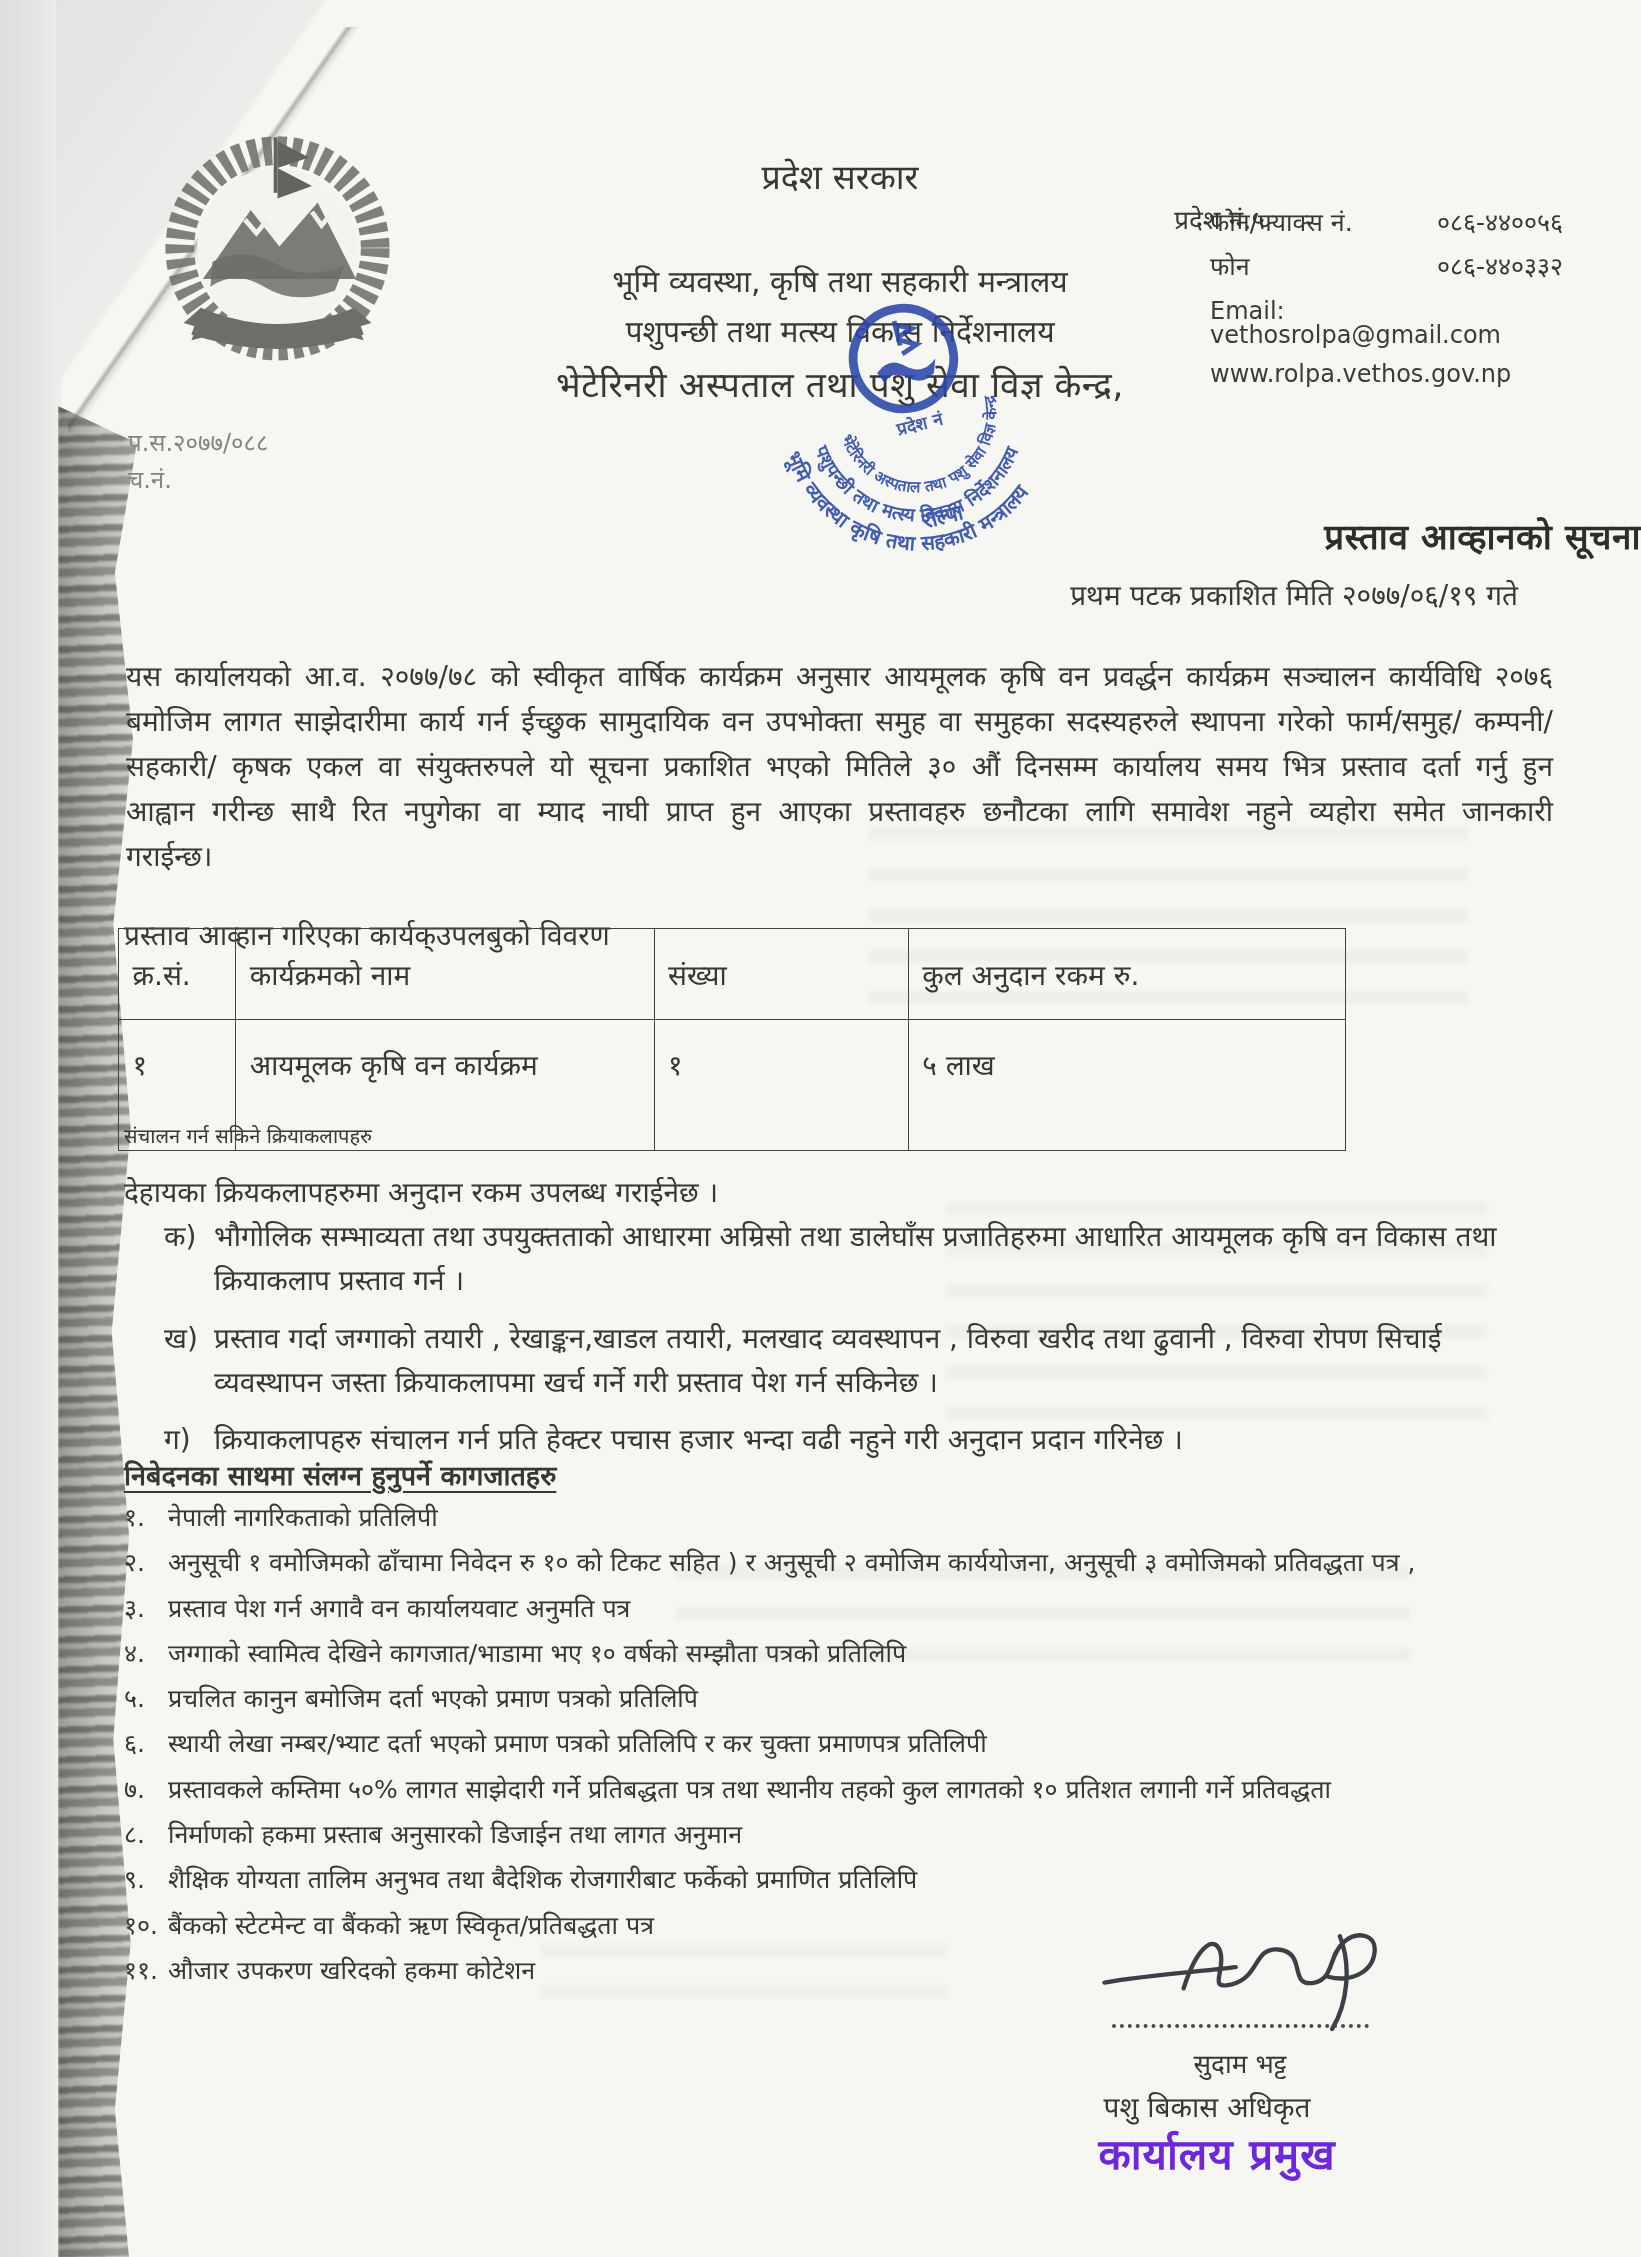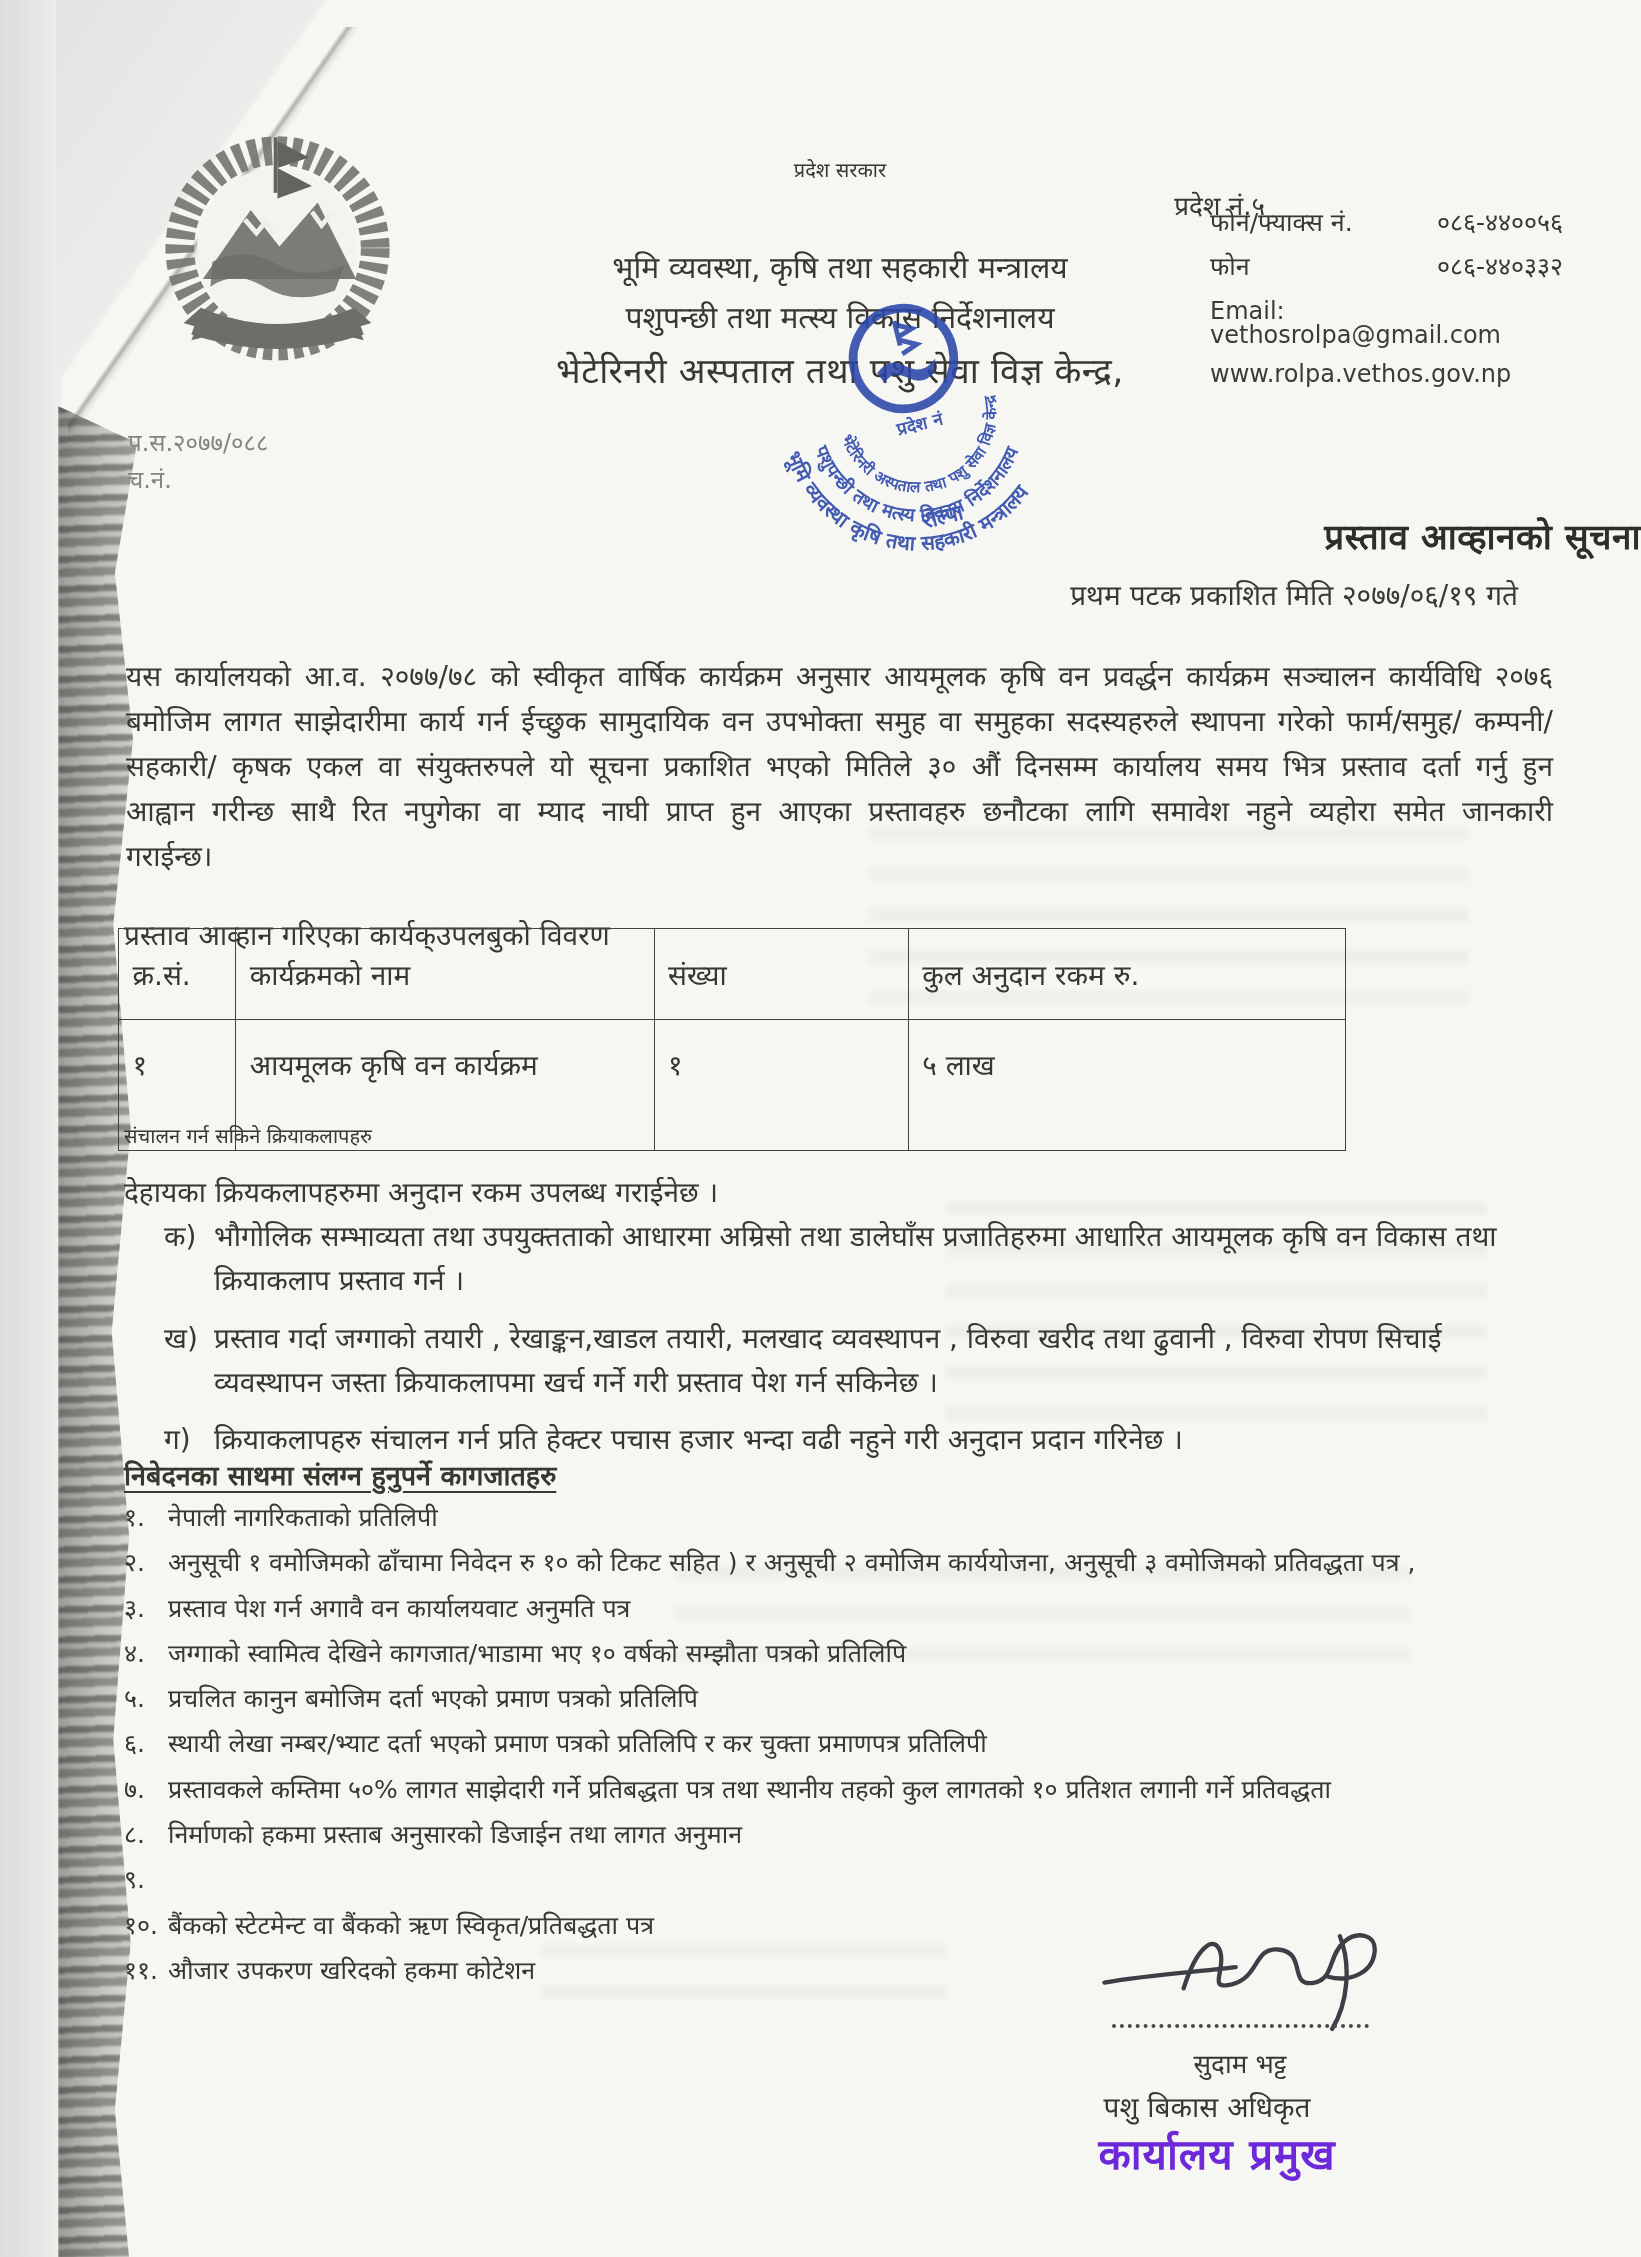--- a/index.html
+++ b/index.html
@@ -20,21 +20,21 @@
     background:
       repeating-linear-gradient(178deg,rgba(52,52,50,.55) 0 6.8px,rgba(135,132,128,.30) 6.8px 12.6px,rgba(70,70,66,.50) 12.6px 21px,rgba(160,158,154,.22) 21px 30px),
       linear-gradient(90deg,rgba(40,40,38,.45),rgba(90,90,86,.25) 55%,rgba(190,188,184,.10));
     filter:blur(1.2px);
     clip-path:polygon(0 0,100% 2%,72% 9%,95% 18%,70% 28%,92% 39%,68% 50%,90% 61%,70% 72%,92% 83%,72% 92%,90% 100%,0 100%);}
   .ghost{position:absolute;filter:blur(2.4px);opacity:.55;pointer-events:none;
     background:repeating-linear-gradient(0deg,rgba(145,168,135,.16) 0 12.6px,rgba(246,246,243,0) 12.6px 41px);}
   
   .emblem{position:absolute;left:153px;top:124px;width:249px;height:243px;}
   .head-center{position:absolute;left:415px;top:154px;width:850px;text-align:center;line-height:1.0;}
-  .head-center .l1{font-size:20px;margin:5.8px 0 13.5px;}
+  .head-center .l1{font-size:34px;margin:5.8px 0 13.5px;}
   .head-center .l2{font-size:26px;margin:0 0 34px;text-align:right;}
   .head-center .l3{font-size:30px;margin:0 0 19.3px;}
   .head-center .l4{font-size:30px;margin:0 0 21px;}
   .head-center .l5{font-size:35px;letter-spacing:0.5px;}
   .contact{position:absolute;left:1210px;top:210px;width:348px;font-size:25px;line-height:1.0;}
   .contact .row{display:flex;margin-bottom:19.3px;align-items:center;}
   .contact .lab{min-width:116px;}
   .contact .lab.wide{min-width:227px;}
   .contact .latin{font-size:24px;color:#3c3c35;margin-bottom:15.4px;}
   .refs{position:absolute;left:128px;top:425px;color:#85857f;font-size:24px;line-height:1.55;}
@@ -223,20 +223,21 @@
     <div class="doc-item">
         <span class="no">७.</span>
         <span>प्रस्तावकले कम्तिमा ५०% लागत साझेदारी गर्ने प्रतिबद्धता पत्र तथा स्थानीय तहको कुल लागतको १० प्रतिशत लगानी गर्ने प्रतिवद्धता</span>
       </div>
     <div class="doc-item">
         <span class="no">८.</span>
         <span>निर्माणको हकमा प्रस्ताब अनुसारको डिजाईन तथा लागत अनुमान</span>
       </div>
     <div class="doc-item">
         <span class="no">९.</span>
+        <span>शैक्षिक योग्यता तालिम अनुभव तथा बैदेशिक रोजगारीबाट फर्केको प्रमाणित प्रतिलिपि</span>
       </div>
     <div class="doc-item">
         <span class="no">१०.</span>
         <span>बैंकको स्टेटमेन्ट वा बैंकको ऋण स्विकृत/प्रतिबद्धता पत्र</span>
       </div>
     <div class="doc-item">
         <span class="no">११.</span>
         <span>औजार उपकरण खरिदको हकमा कोटेशन</span>
       </div>
   </div>

